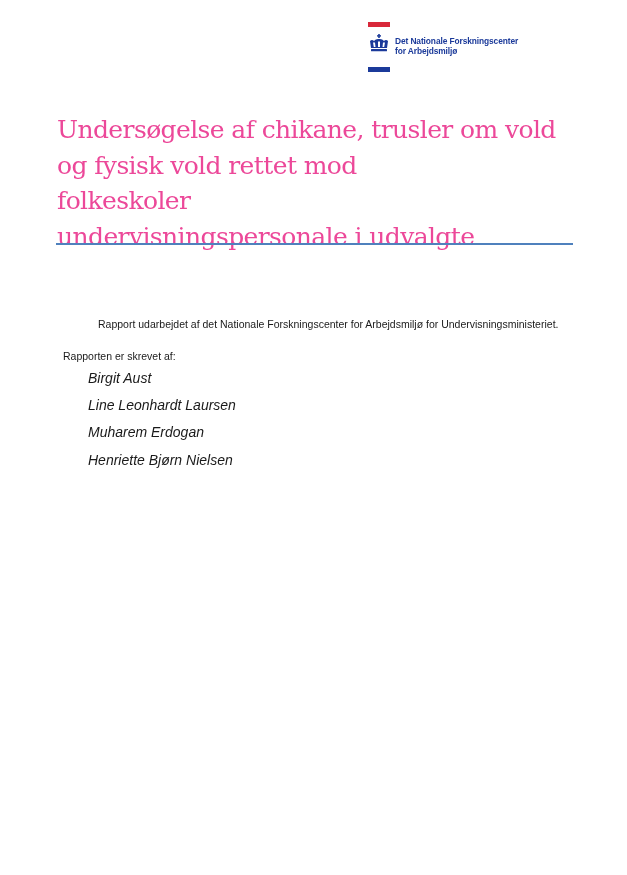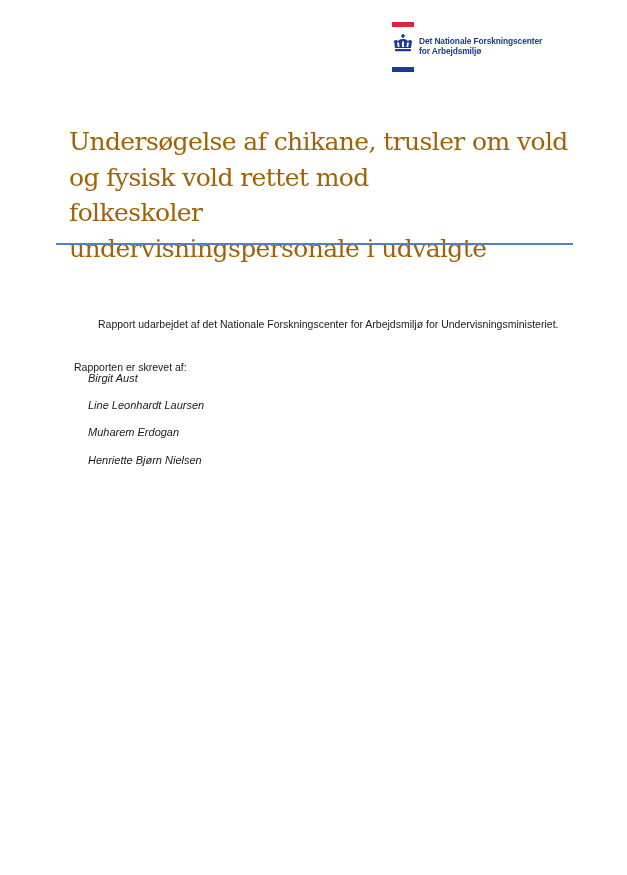--- a/index.html
+++ b/index.html
@@ -1,36 +1,36 @@
 <!DOCTYPE html>
 <html><head>
 <meta charset="utf-8">
 <style>
   html, body { margin: 0; padding: 0; }
   body {
     width: 627px; height: 875px; background: #ffffff; position: relative; overflow: hidden;
     font-family: "Liberation Sans", sans-serif; color: #1a1a1a;
   }
-  .logo { position: absolute; left: 392px; top: 22px; width: 180px; height: 52px; }
+  .logo { position: absolute; left: 368px; top: 22px; width: 180px; height: 52px; }
   .logo .bar { position: absolute; left: 0; width: 22px; height: 5px; }
   .logo .bar.red { top: 0; background: #d8283a; }
   .logo .bar.blue { top: 45px; background: #1b3a9a; }
   .logo .crown { position: absolute; left: 0; top: 12px; width: 22px; height: 20px; }
   .logo .org { position: absolute; left: 27px; top: 15px; color: #1b3a9a; font-weight: bold; font-size: 8.4px; line-height: 9.5px; white-space: nowrap; letter-spacing: -0.1px; }
   .title {
     position: absolute; left: 57px; top: 112px; width: 520px;
     font-family: "DejaVu Serif", "Liberation Serif", serif;
-    font-size: 25px; line-height: 35.5px; color: #a16207; margin: 12px; font-weight: normal;
+    font-size: 25px; line-height: 35.5px; color: #ec4899; margin: 0; font-weight: normal;
     letter-spacing: -0.6px;
   }
   .title-rule { position: absolute; left: 56px; top: 243px; width: 517px; height: 2px; background: #4f81bd; }
   .intro { position: absolute; left: 58px; top: 318px; font-size: 10.5px; line-height: 13px; white-space: nowrap; padding-left: 40px; }
   .written { position: absolute; left: 58px; top: 345px; font-size: 10.5px; line-height: 13px; }
   .authors { position: absolute; left: 88px; top: 372px; margin: 0; padding: 0; list-style: none; }
-  .authors li { font-style: italic; font-size: 11px; line-height: 13px; height: 27.2px; white-space: nowrap; }
+  .authors li { font-style: italic; font-size: 14px; line-height: 13px; height: 27.2px; white-space: nowrap; }
 </style>
 </head>
 <body>
 
 <div class="logo">
   <div class="bar red"></div>
   <svg class="crown" viewBox="0 0 22 20">
     <g fill="#1b3a9a">
       <rect x="10.2" y="0" width="1.6" height="4"></rect>
       <rect x="9" y="1.2" width="4" height="1.4"></rect>
@@ -47,20 +47,20 @@
 
 <h1 class="title">
   <div>Undersøgelse af chikane, trusler om vold</div>
   <div>og fysisk vold rettet mod</div>
   <div>folkeskoler</div>
   <div>undervisningspersonale i udvalgte</div>
 </h1>
 <div class="title-rule"></div>
 
 <p class="intro" style="margin:0">Rapport udarbejdet af det Nationale Forskningscenter for Arbejdsmiljø for Undervisningsministeriet.</p>
-<p class="written" style="margin:16px">Rapporten er skrevet af:</p>
+<p class="written" style="margin:5px">Rapporten er skrevet af:</p>
 
 <ul class="authors">
   <li>Birgit Aust</li>
   <li>Line Leonhardt Laursen</li>
   <li>Muharem Erdogan</li>
   <li>Henriette Bjørn Nielsen</li>
 </ul>
 
 </body></html>

